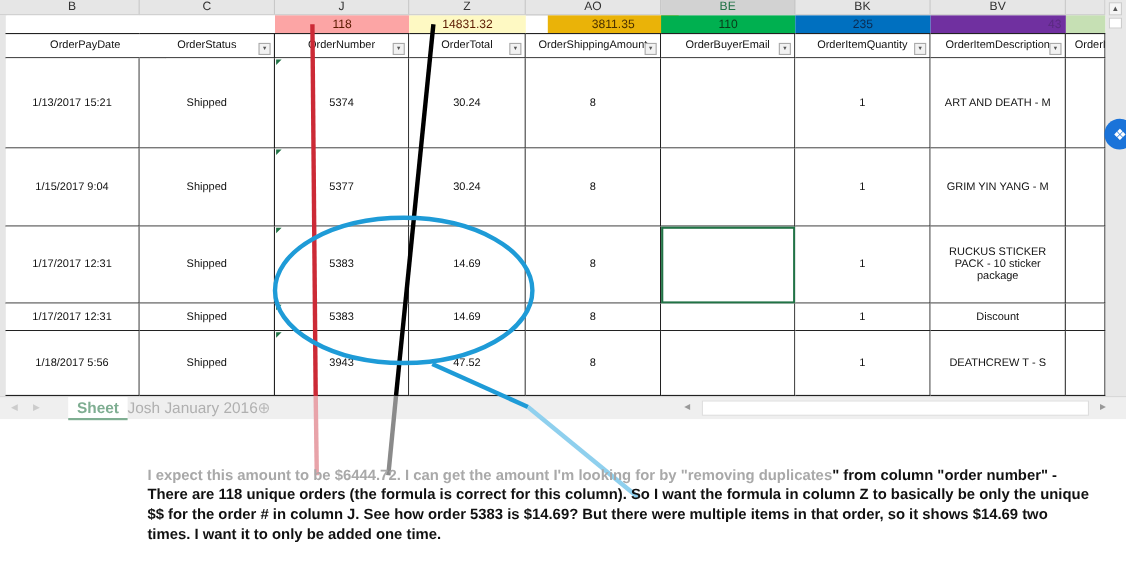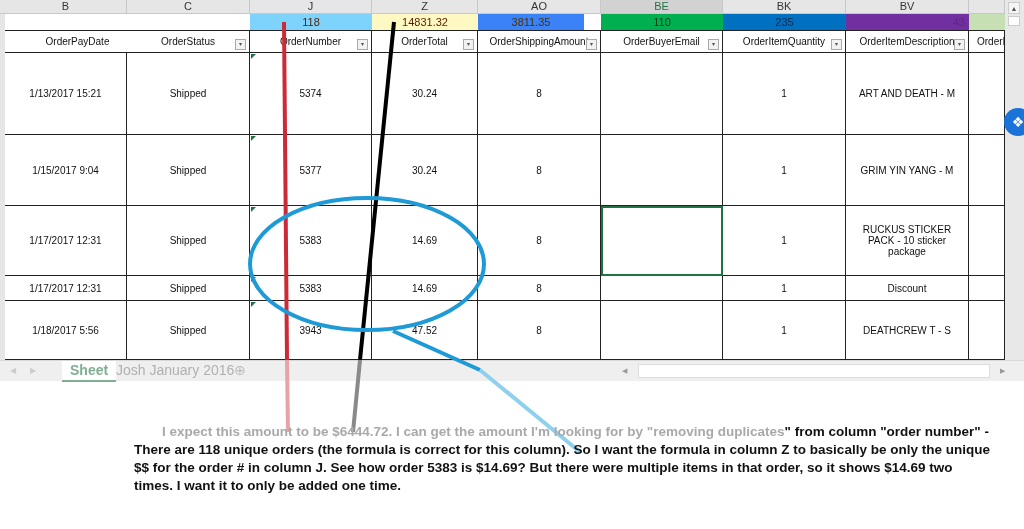--- a/index.html
+++ b/index.html
@@ -20,21 +20,21 @@
                 box-sizing:border-box; font-size:6px; line-height:9px; text-align:center; color:#555; }
   .vscroll { position:absolute; left:1005px; top:0; width:19px; height:380px; background:#e8e8e8; }
   .vscroll .arrow { position:absolute; left:3px; width:12px; height:12px; font-size:7px; color:#555; text-align:center; line-height:12px; background:#f5f5f5; border:1px solid #ccc; box-sizing:border-box; }
   .tabbar { position:absolute; left:0; top:360px; width:1024px; height:20px; background:#efefef; border-top:1px solid #d8d8d8; }
   .tab { position:absolute; top:0; height:19px; font-size:14px; line-height:19px; padding:0 8px; color:#b0b0b0; }
   .tab.active { background:#fff; color:#7fae92; font-weight:bold; border-bottom:2px solid #7fae92; }
   .hscroll { position:absolute; left:620px; top:364px; width:385px; height:12px; background:#fff; border:1px solid #ddd; }
   .dropbox { position:absolute; left:1004px; top:108px; width:28px; height:28px; border-radius:50%; background:#1a73d9;
              color:#fff; font-size:14px; text-align:center; line-height:28px; }
   .note { position:absolute; left:134px; top:423px; width:860px; font-size:13.5px; font-weight:bold; line-height:18px; color:#111; }
-  .note .gray { color:#a9a9a9;margin-left:28px; }
+  .note .gray { color:#a9a9a9; }
   svg.overlay { position:absolute; left:0; top:0; pointer-events:none; }
   .selcell { outline:2px solid #217346; outline-offset:-2px; }
   .tri { position:absolute; width:0; height:0; border-top:5px solid #217346; border-right:5px solid transparent; }
 </style>
 </head>
 <body>
 
 <div class="sheet">
   <div class="colhdr-row">
     <div class="colhdr" style="left:5px;width:122px;">B</div>
@@ -45,23 +45,23 @@
     <div class="colhdr sel" style="left:601px;width:122px;">BE</div>
     <div class="colhdr" style="left:723px;width:123px;">BK</div>
     <div class="colhdr" style="left:846px;width:123px;">BV</div>
     <div class="colhdr" style="left:969px;width:36px;"></div>
   </div>
   <div class="rowgutter"></div>
 
   <div id="summary-row">
       <div class="sumcell" style="left: 5px; width: 122px; background: rgb(255, 255, 255); color: rgb(17, 17, 17);"></div>
       <div class="sumcell" style="left: 127px; width: 123px; background: rgb(255, 255, 255); color: rgb(17, 17, 17);"></div>
-      <div class="sumcell" style="left: 250px; width: 122px; background: #7dd3fc; color: rgb(90, 26, 0);">118</div>
+      <div class="sumcell" style="left: 250px; width: 122px; background: #fca5a5; color: rgb(90, 26, 0);">118</div>
       <div class="sumcell" style="left: 372px; width: 106px; background: #fef9c3; color: rgb(90, 26, 0);">14831.32</div>
-      <div class="sumcell" style="left: 478px; width: 106px; background: #3b82f6; color: rgb(74, 48, 0);">3811.35</div>
+      <div class="sumcell" style="left: 498px; width: 119px; background: #eab308; color: rgb(74, 48, 0);">3811.35</div>
       <div class="sumcell" style="left: 601px; width: 122px; background: rgb(0, 176, 80); color: rgb(10, 58, 26);">110</div>
       <div class="sumcell" style="left: 723px; width: 123px; background: rgb(0, 112, 192); color: rgb(10, 42, 80);">235</div>
       <div class="sumcell" style="left: 846px; width: 123px; background: rgb(112, 48, 160); text-align: right; padding-right: 4px; color: rgb(90, 42, 128);">43</div>
       <div class="sumcell" style="left: 969px; width: 36px; background: rgb(198, 224, 180); color: rgb(17, 17, 17);"></div>
     </div>
   <div id="header-row">
       <div class="hdr-cell" style="left: 5px; width: 146px;">
         <span>OrderPayDate</span>
         <span class="filter-btn">▾</span>
       </div>

